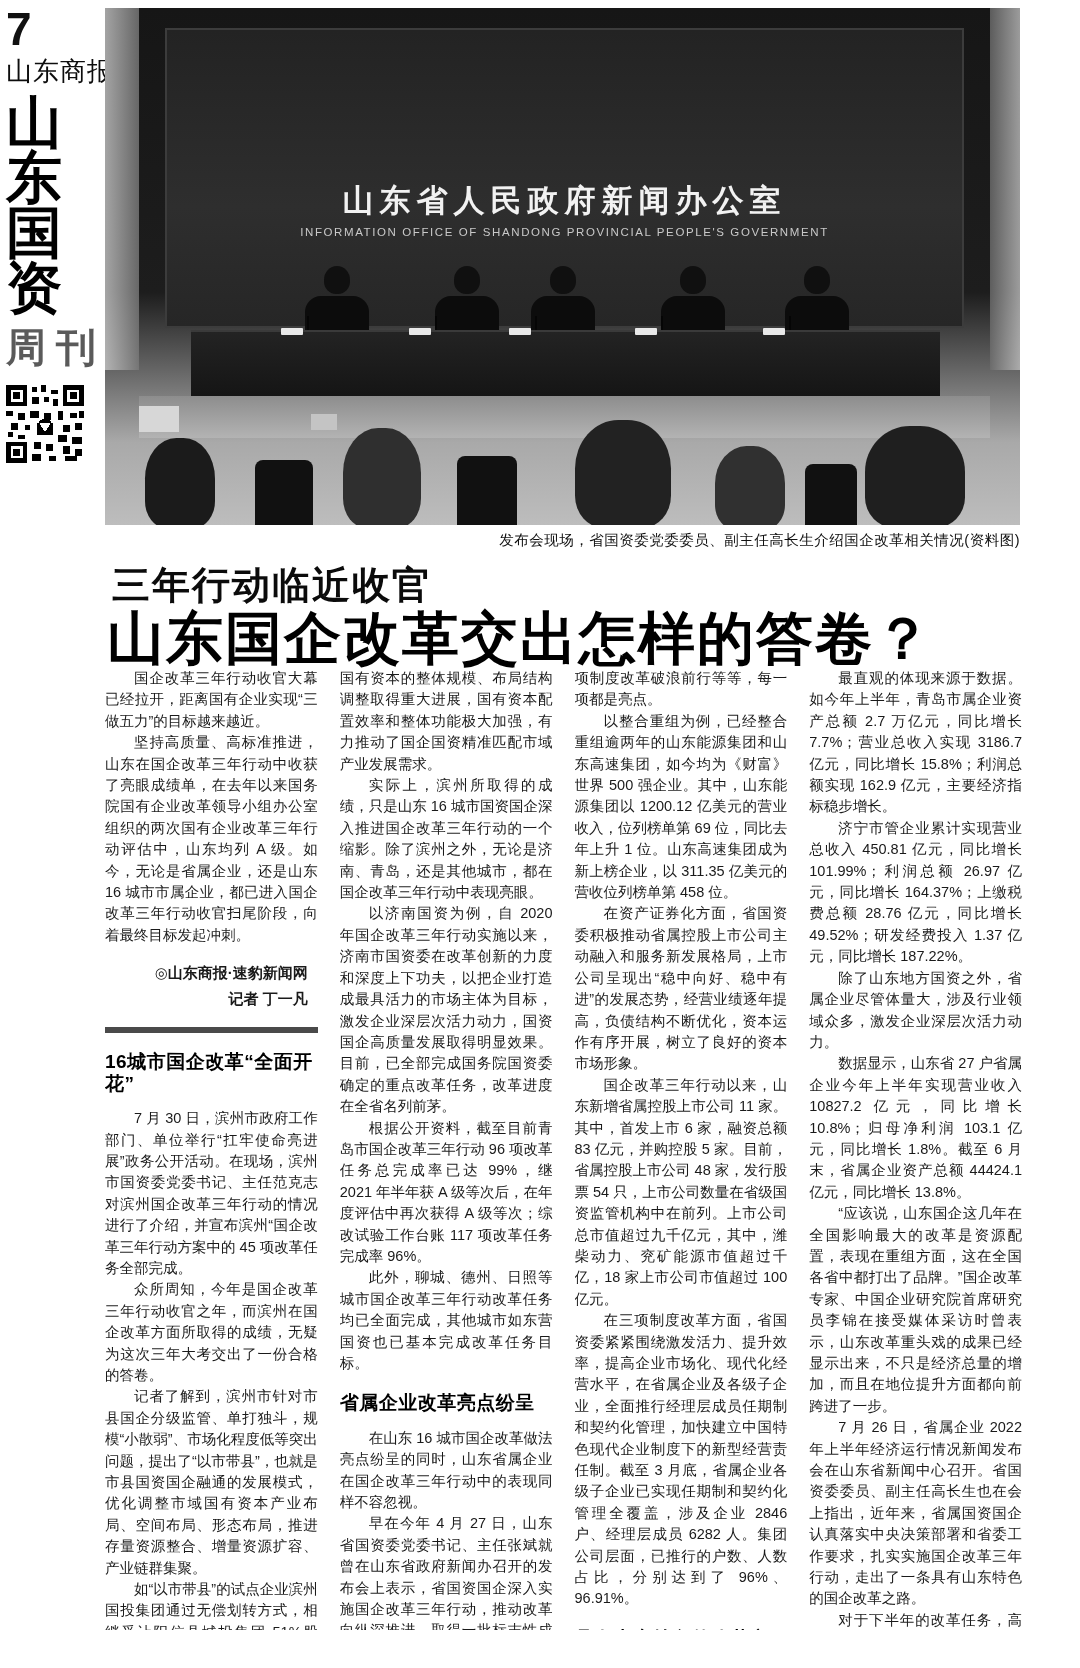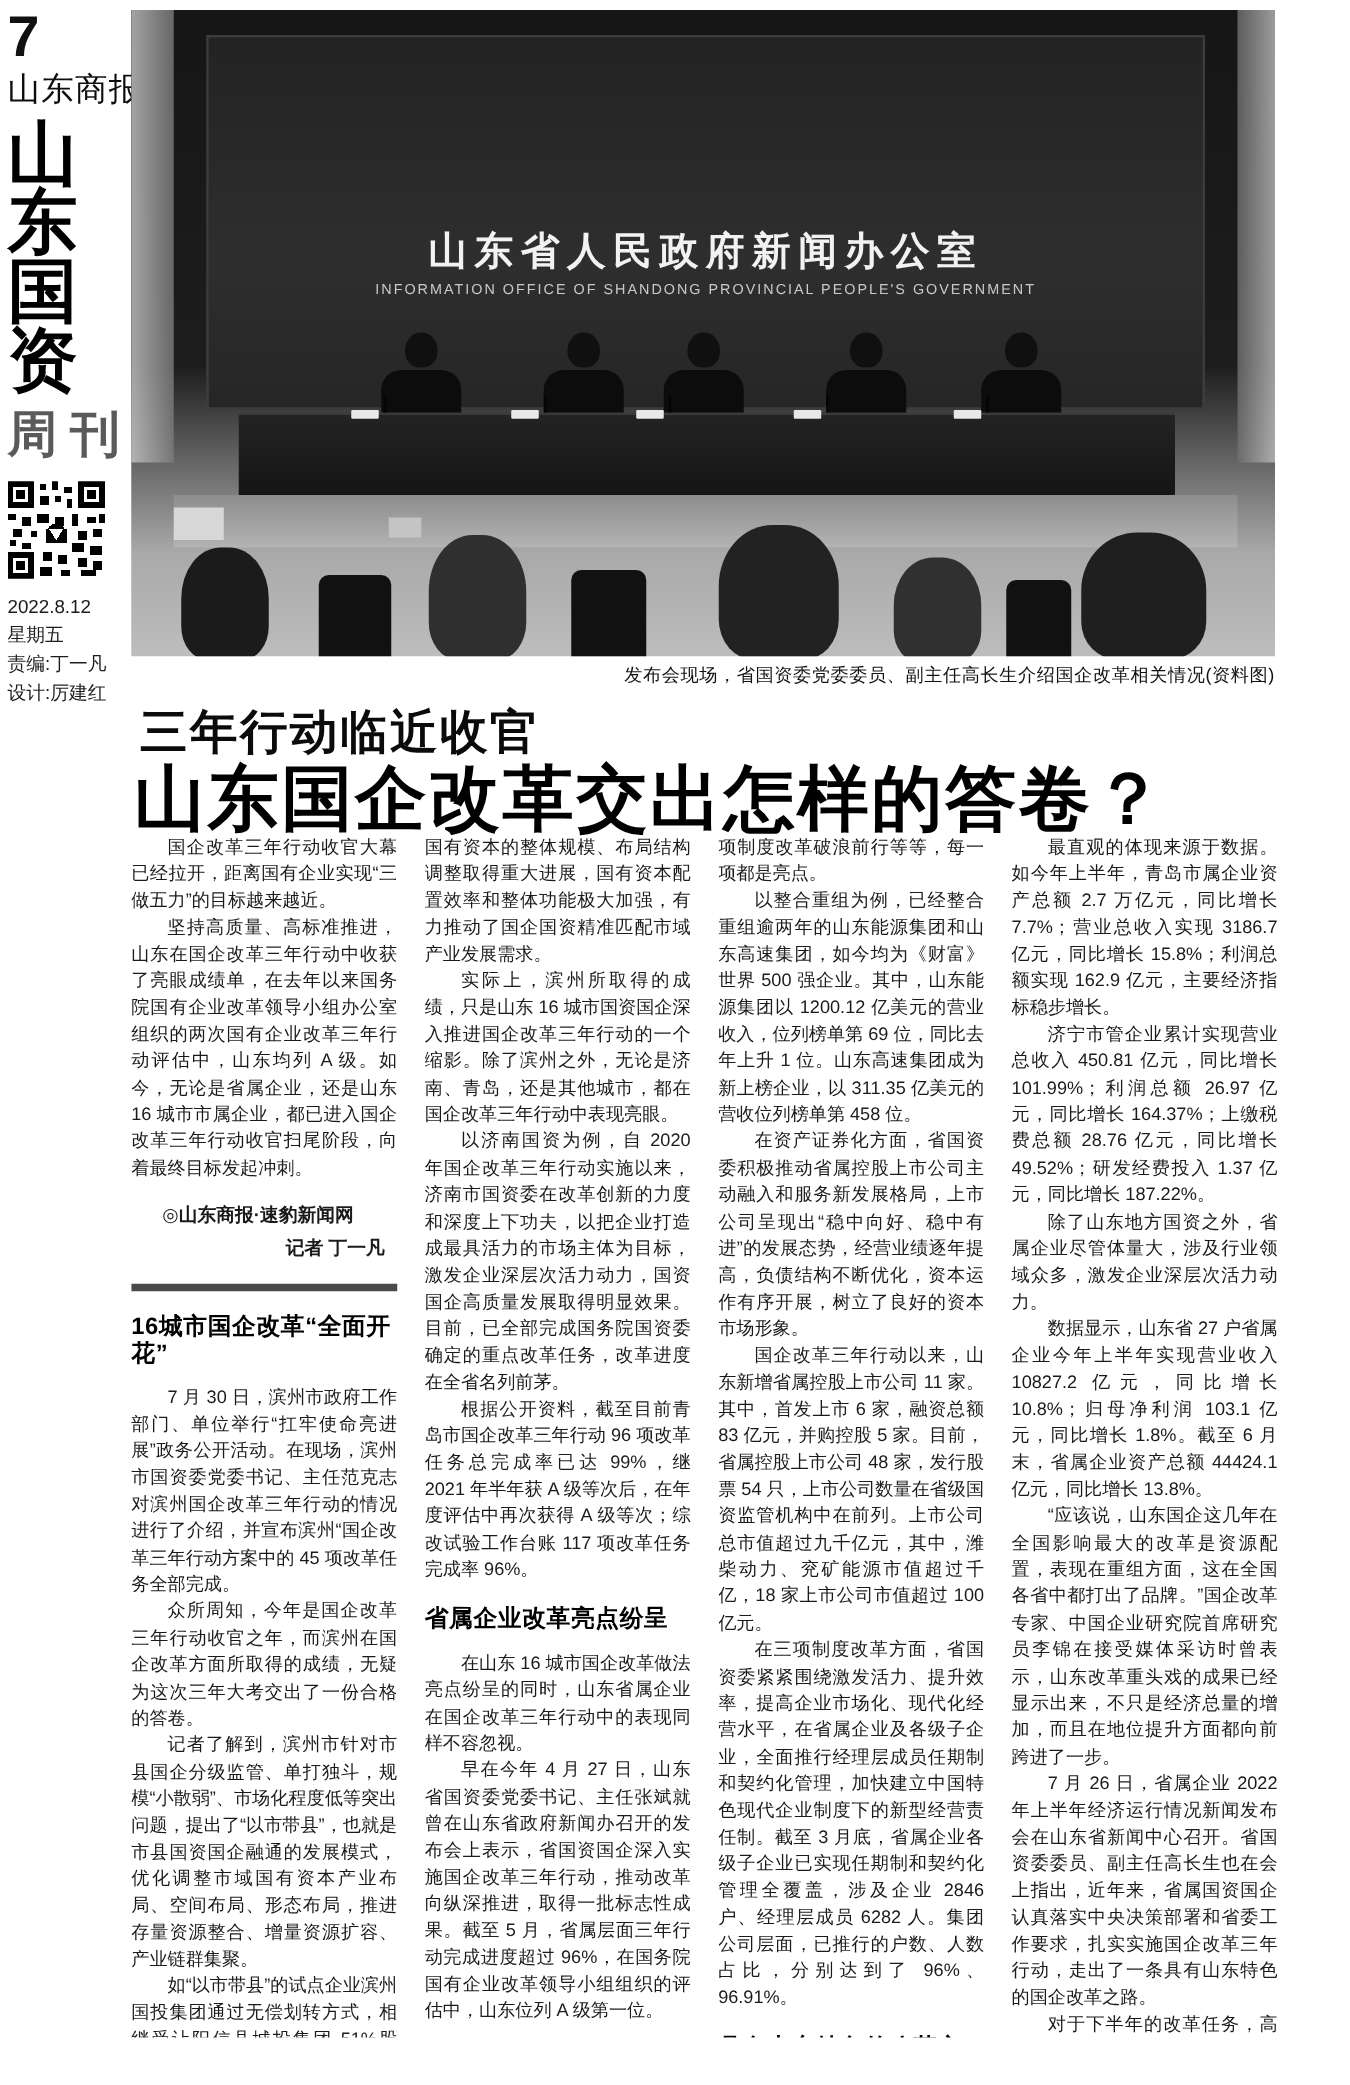--- a/index.html
+++ b/index.html
@@ -53,21 +53,21 @@
     color:#000; letter-spacing:2px; white-space:nowrap; }
 
   
   .columns { position:absolute; left:105px; top:668px; width:917px; height:962px;
     display:flex; gap:22px; }
   .col { width:213px; height:962px; overflow:hidden; font-size:14.5px; line-height:21.4px; }
   .blk-p { text-indent:2em; text-align:justify; }
   .blk-cont { text-align:justify; }
   .blk-h { font-weight:900; font-size:19px; margin:18px 0 14px; color:#000; letter-spacing:0.5px; }
   .blk-byline { text-align:right; font-weight:bold; font-size:15px; padding-right:10px; line-height:1.7; }
-  .blk-byline.first { margin-top:14px;text-align:center; }
+  .blk-byline.first { margin-top:14px; }
   .blk-rule { height:6px; background:#4a4a4a; margin:16px 0 4px; }
 </style>
 </head>
 <body>
 
 <div class="page">
 
   <div class="rail">
     <div class="pagenum">7</div>
     <div class="paper-name">山东商报</div>
@@ -111,26 +111,20 @@
           <rect x="17" y="25" width="3" height="3"></rect>
           <rect x="24" y="26" width="3" height="3"></rect>
           <rect x="29" y="27" width="3" height="3"></rect>
         <rect x="11" y="29" width="4" height="3"></rect>
           <rect x="18" y="30" width="3" height="2"></rect>
           <rect x="25" y="30" width="5" height="2"></rect>
       </g>
       <circle cx="16.5" cy="17.5" r="3.2" fill="#000"></circle>
         <path d="M14 16h5l-2.5 4z" fill="#fff"></path>
     </svg>
-    <div class="dateblock">
-      <div>2022.8.12</div>
-      <div>星期五</div>
-      <div>责编:丁一凡</div>
-      <div>设计:厉建红</div>
-    </div>
   </div>
 
   <div class="photo">
     <div class="side-l"></div>
     <div class="side-r"></div>
     <div class="screen">
       <div class="banner-cn">山东省人民政府新闻办公室</div>
       <div class="banner-en">INFORMATION OFFICE OF SHANDONG PROVINCIAL PEOPLE'S GOVERNMENT</div>
     </div>
     <div class="persons">
@@ -195,20 +189,21 @@
         <div class="blk-p">7 月 30 日，滨州市政府工作部门、单位举行“扛牢使命亮进展”政务公开活动。在现场，滨州市国资委党委书记、主任范克志对滨州国企改革三年行动的情况进行了介绍，并宣布滨州“国企改革三年行动方案中的 45 项改革任务全部完成。</div>
         <div class="blk-p">众所周知，今年是国企改革三年行动收官之年，而滨州在国企改革方面所取得的成绩，无疑为这次三年大考交出了一份合格的答卷。</div>
         <div class="blk-p">记者了解到，滨州市针对市县国企分级监管、单打独斗，规模“小散弱”、市场化程度低等突出问题，提出了“以市带县”，也就是市县国资国企融通的发展模式，优化调整市域国有资本产业布局、空间布局、形态布局，推进存量资源整合、增量资源扩容、产业链群集聚。</div>
         <div class="blk-p">如“以市带县”的试点企业滨州国投集团通过无偿划转方式，相继受让阳信县城投集团 51%股权、高新区财金集团 51%股权和沾化区宏达财金投资集团 65%股权。截至 2021 年底，资产总额由组建之初不到 2 亿元迅速跃升至 386 亿元，净利润由亏损 1480 万元迅速跃变为盈利 4 亿元。</div>
       </div>
     <div class="col">
         <div class="blk-cont">国有资本的整体规模、布局结构调整取得重大进展，国有资本配置效率和整体功能极大加强，有力推动了国企国资精准匹配市域产业发展需求。</div>
         <div class="blk-p">实际上，滨州所取得的成绩，只是山东 16 城市国资国企深入推进国企改革三年行动的一个缩影。除了滨州之外，无论是济南、青岛，还是其他城市，都在国企改革三年行动中表现亮眼。</div>
         <div class="blk-p">以济南国资为例，自 2020 年国企改革三年行动实施以来，济南市国资委在改革创新的力度和深度上下功夫，以把企业打造成最具活力的市场主体为目标，激发企业深层次活力动力，国资国企高质量发展取得明显效果。目前，已全部完成国务院国资委确定的重点改革任务，改革进度在全省名列前茅。</div>
         <div class="blk-p">根据公开资料，截至目前青岛市国企改革三年行动 96 项改革任务总完成率已达 99%，继 2021 年半年获 A 级等次后，在年度评估中再次获得 A 级等次；综改试验工作台账 117 项改革任务完成率 96%。</div>
+        <div class="blk-p">此外，聊城、德州、日照等城市国企改革三年行动改革任务均已全面完成，其他城市如东营国资也已基本完成改革任务目标。</div>
         <div class="blk-h">省属企业改革亮点纷呈</div>
         <div class="blk-p">在山东 16 城市国企改革做法亮点纷呈的同时，山东省属企业在国企改革三年行动中的表现同样不容忽视。</div>
         <div class="blk-p">早在今年 4 月 27 日，山东省国资委党委书记、主任张斌就曾在山东省政府新闻办召开的发布会上表示，省国资国企深入实施国企改革三年行动，推动改革向纵深推进，取得一批标志性成果。截至 5 月，省属层面三年行动完成进度超过 96%，在国务院国有企业改革领导小组组织的评估中，山东位列 A 级第一位。</div>
       </div>
     <div class="col">
         <div class="blk-cont">项制度改革破浪前行等等，每一项都是亮点。</div>
         <div class="blk-p">以整合重组为例，已经整合重组逾两年的山东能源集团和山东高速集团，如今均为《财富》世界 500 强企业。其中，山东能源集团以 1200.12 亿美元的营业收入，位列榜单第 69 位，同比去年上升 1 位。山东高速集团成为新上榜企业，以 311.35 亿美元的营收位列榜单第 458 位。</div>
         <div class="blk-p">在资产证券化方面，省国资委积极推动省属控股上市公司主动融入和服务新发展格局，上市公司呈现出“稳中向好、稳中有进”的发展态势，经营业绩逐年提高，负债结构不断优化，资本运作有序开展，树立了良好的资本市场形象。</div>
         <div class="blk-p">国企改革三年行动以来，山东新增省属控股上市公司 11 家。其中，首发上市 6 家，融资总额 83 亿元，并购控股 5 家。目前，省属控股上市公司 48 家，发行股票 54 只，上市公司数量在省级国资监管机构中在前列。上市公司总市值超过九千亿元，其中，潍柴动力、兖矿能源市值超过千亿，18 家上市公司市值超过 100 亿元。</div>
         <div class="blk-p">在三项制度改革方面，省国资委紧紧围绕激发活力、提升效率，提高企业市场化、现代化经营水平，在省属企业及各级子企业，全面推行经理层成员任期制和契约化管理，加快建立中国特色现代企业制度下的新型经营责任制。截至 3 月底，省属企业各级子企业已实现任期制和契约化管理全覆盖，涉及企业 2846 户、经理层成员 6282 人。集团公司层面，已推行的户数、人数占比，分别达到了 96%、96.91%。</div>

